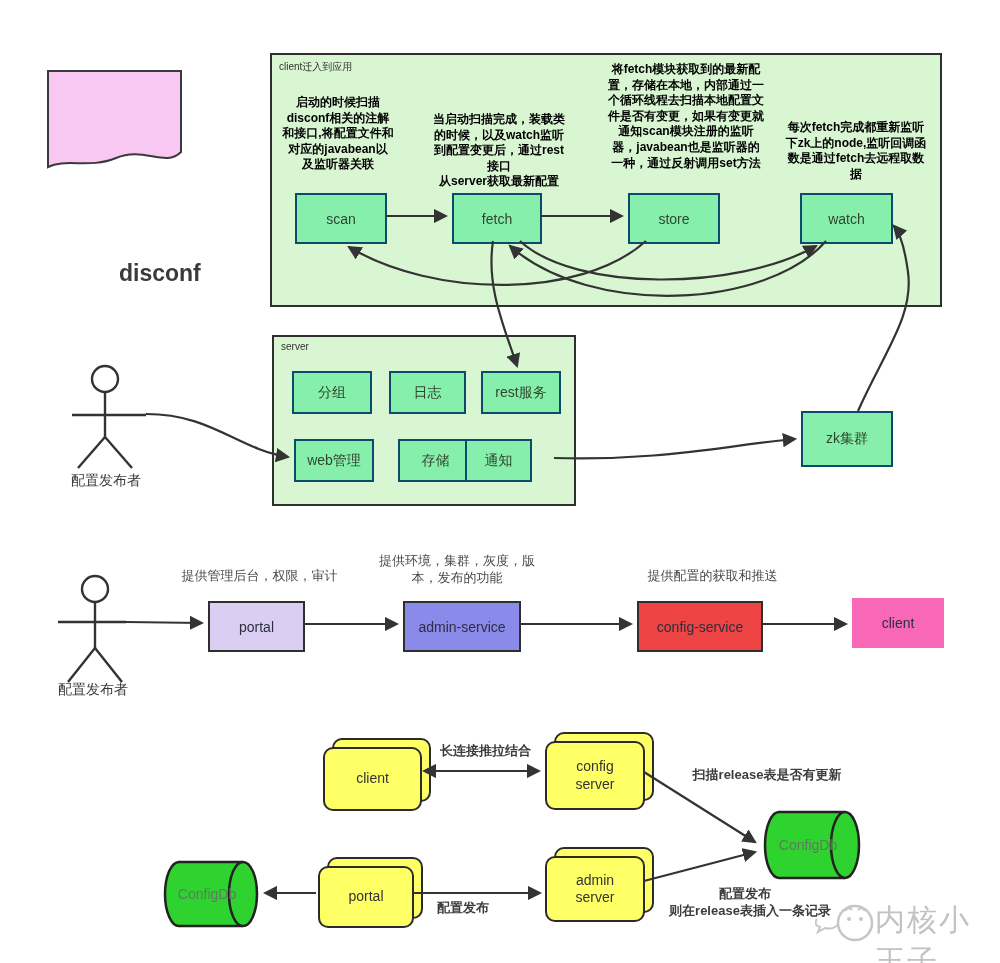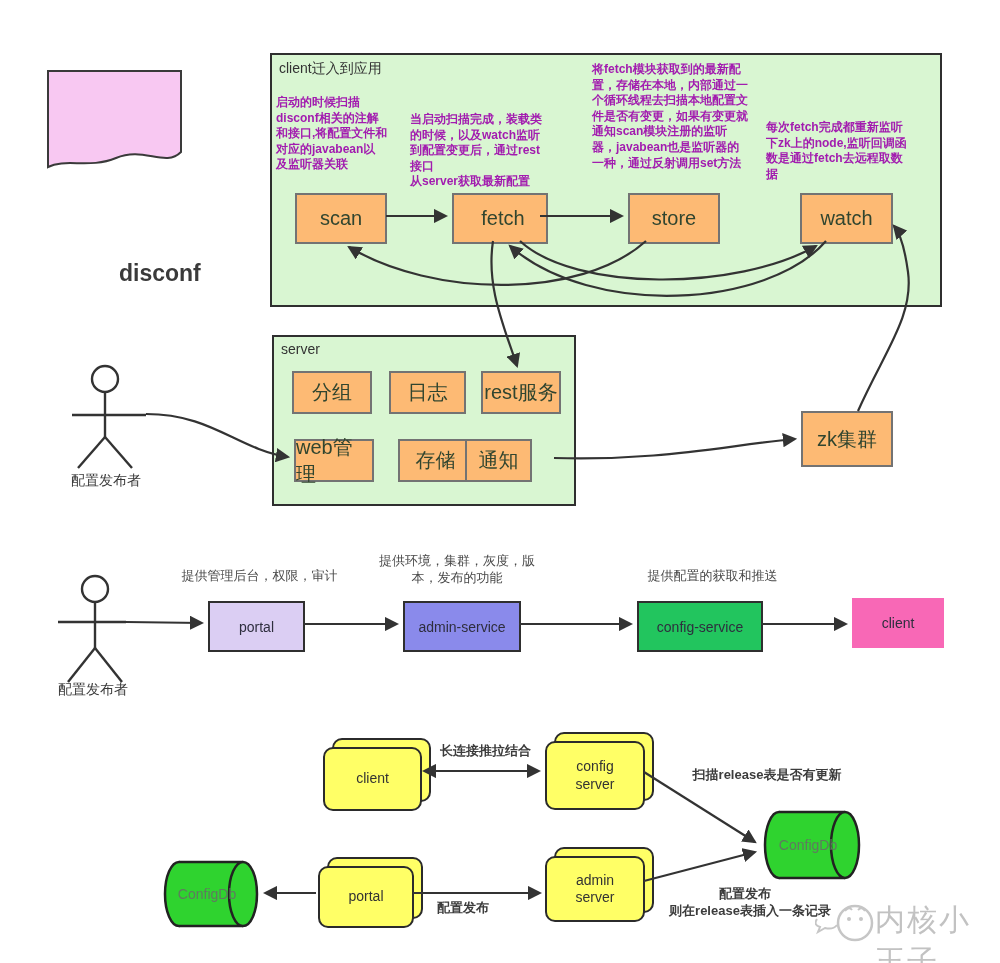--- a/index.html
+++ b/index.html
@@ -1,26 +1,26 @@
 <!DOCTYPE html>
 <html><head>
 <meta charset="utf-8">
 <style>
   html,body{margin:0;padding:0;}
   body{width:1000px;height:963px;position:relative;background:#ffffff;
        font-family:"Liberation Sans","DejaVu Sans",sans-serif;color:#3a3a3a;overflow:hidden;}
   .abs{position:absolute;}
   
   .gbox{position:absolute;background:#d9f6d2;border:2px solid #2f2f2f;}
-  .gbox-label{position:absolute;left:10px;top:6px;font-size:14px;color:#333;}
-  
-  .node{position:absolute;background:#fdba74;border:2px solid #737373;display:flex;
-        align-items:center;justify-content:center;font-size:20px;color:#31452f;}
-  
-  .tnote{position:absolute;font-size:12px;font-weight:700;color:#a21caf;text-align:left;
+  .gbox-label{position:absolute;left:10px;top:6px;font-size:10px;color:#333;}
+  
+  .node{position:absolute;background:#86efac;border:2px solid #0c4a6e;display:flex;
+        align-items:center;justify-content:center;font-size:14px;color:#31452f;}
+  
+  .tnote{position:absolute;font-size:12px;font-weight:700;color:#000000;text-align:center;
          line-height:1.3;white-space:pre-line;}
   
   .pnote{position:absolute;font-size:13px;font-weight:500;color:#4a4a4a;text-align:center;
          line-height:1.3;white-space:pre-line;}
   
   .pnode{position:absolute;border:2px solid #2f2f2f;display:flex;align-items:center;
          justify-content:center;font-size:14px;color:#2e2e3e;}
   
   .stack{position:absolute;}
   .card{position:absolute;background:#ffff66;border:2px solid #2b2b2b;border-radius:10px;}
@@ -69,21 +69,21 @@
 件是否有变更，如果有变更就
 通知scan模块注册的监听
 器，javabean也是监听器的
 一种，通过反射调用set方法</div>
 <div class="tnote" style="left:766px;top:120px;width:180px;">每次fetch完成都重新监听
 下zk上的node,监听回调函
 数是通过fetch去远程取数
 据</div>
 
 <div class="node" style="left:295px;top:193px;width:88px;height:47px;">scan</div>
-<div class="node" style="left:452px;top:193px;width:86px;height:47px;padding-left:6px;">fetch</div>
+<div class="node" style="left:452px;top:193px;width:86px;height:47px;">fetch</div>
 <div class="node" style="left:628px;top:193px;width:88px;height:47px;">store</div>
 <div class="node" style="left:800px;top:193px;width:89px;height:47px;">watch</div>
 
 <div class="gbox" style="left:272px;top:335px;width:300px;height:167px;"></div>
 <div class="gbox-label abs" style="left:281px;top:341px;">server</div>
 <div class="node" style="left:292px;top:371px;width:76px;height:39px;">分组</div>
 <div class="node" style="left:389px;top:371px;width:73px;height:39px;">日志</div>
 <div class="node" style="left:481px;top:371px;width:76px;height:39px;">rest服务</div>
 <div class="node" style="left:294px;top:439px;width:76px;height:39px;">web管理</div>
 <div class="node" style="left:398px;top:439px;width:71px;height:39px;">存储</div>
@@ -94,21 +94,21 @@
 <div class="actor-label" style="left:71px;top:472px;">配置发布者</div>
 <div class="actor-label" style="left:58px;top:681px;">配置发布者</div>
 
 <div class="pnote" style="left:172px;top:568px;width:175px;">提供管理后台，权限，审计</div>
 <div class="pnote" style="left:368px;top:553px;width:178px;">提供环境，集群，灰度，版
 本，发布的功能</div>
 <div class="pnote" style="left:630px;top:568px;width:165px;">提供配置的获取和推送</div>
 
 <div class="pnode" style="left:208px;top:601px;width:93px;height:47px;background:#dbcef3;">portal</div>
 <div class="pnode" style="left:403px;top:601px;width:114px;height:47px;background:#8a8aeb;">admin-service</div>
-<div class="pnode" style="left:637px;top:601px;width:122px;height:47px;background:#22c55e;">config-service</div>
+<div class="pnode" style="left:637px;top:601px;width:122px;height:47px;background:#ef4444;">config-service</div>
 <div class="pnode" style="left:852px;top:598px;width:92px;height:50px;background:#f868b6;border:none;">client</div>
 
 <div class="stack" style="left:323px;top:747px;width:95px;height:60px;">
   <div class="card back"></div>
   <div class="card front">client</div>
 </div>
 <div class="stack" style="left:545px;top:741px;width:96px;height:65px;">
   <div class="card back"></div>
   <div class="card front">config
 server</div>

